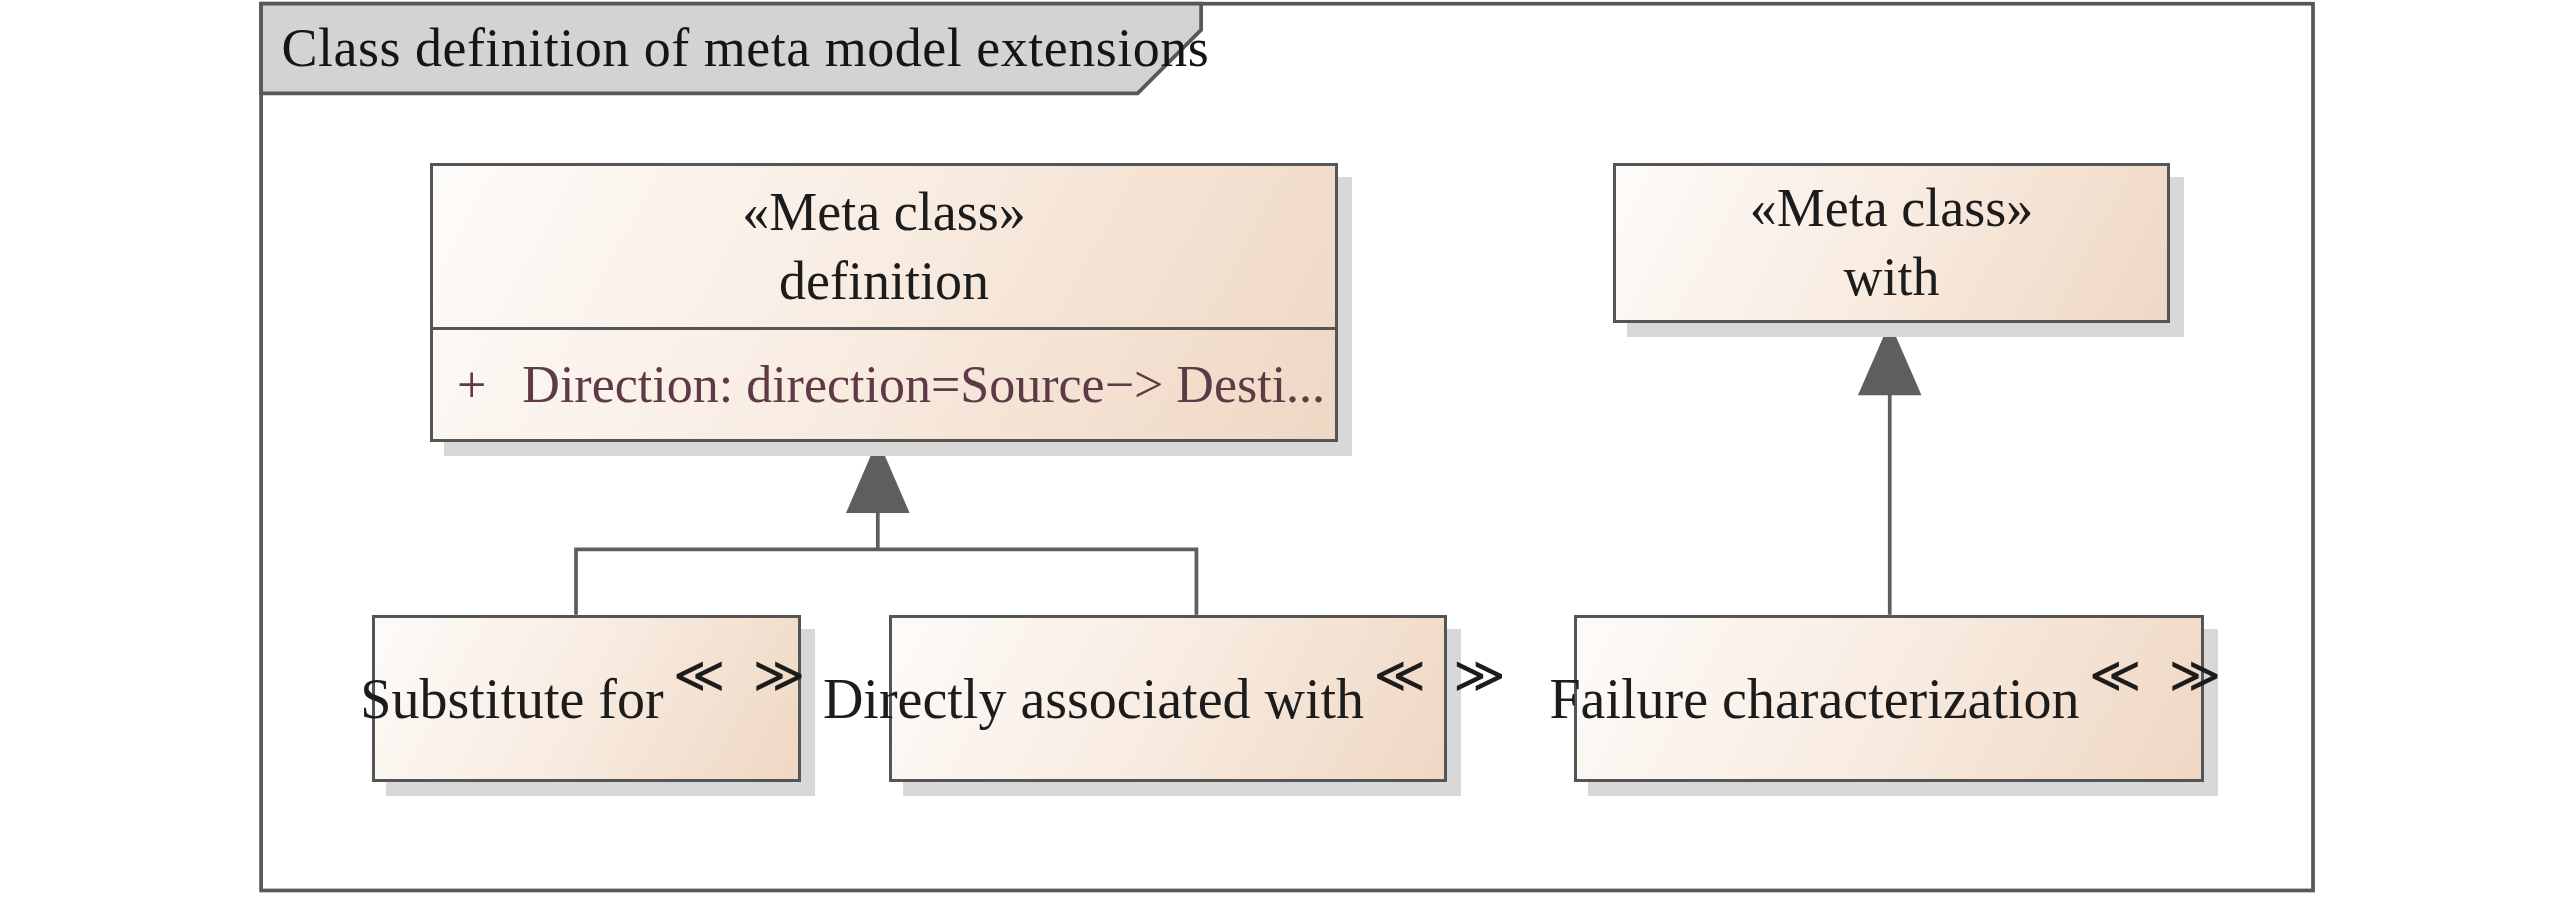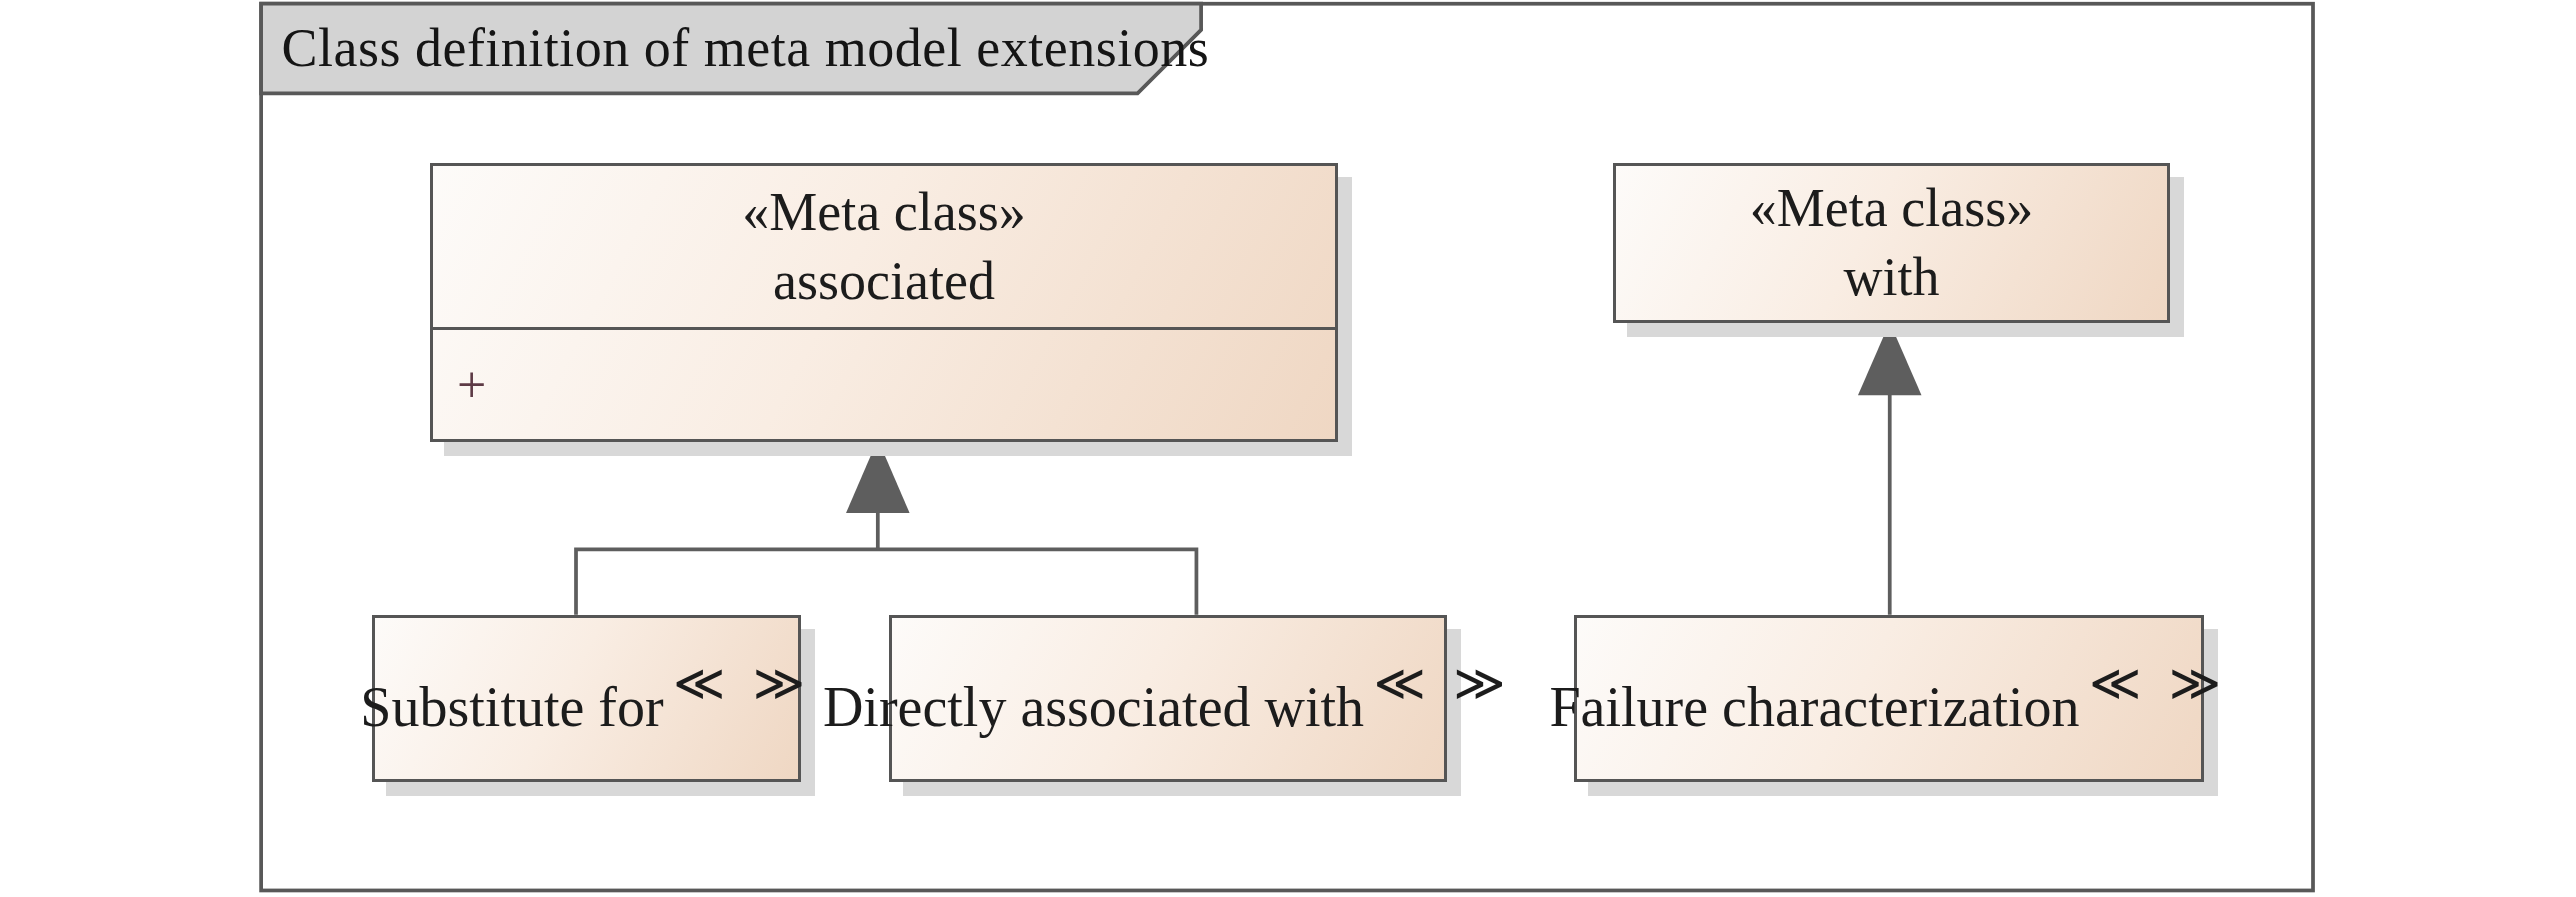--- a/index.html
+++ b/index.html
@@ -46,21 +46,21 @@
   .comp-attr .vis{margin-right:36px;}
 
   .name-compartment{
     width:100%;height:100%;box-sizing:border-box;
     display:flex;flex-direction:column;align-items:center;justify-content:center;
     font-size:54px;line-height:69px;
   }
   .label-line{
     width:100%;height:100%;
     display:flex;align-items:center;justify-content:center;
-    font-size:56px;white-space:nowrap;margin-top:8px;
+    font-size:56px;white-space:nowrap;
   }
   .stereo-mark{
     font-size:50px;
     vertical-align:super;
     position:relative;top:-24px;
     margin-left:9.3px;letter-spacing:7.5px;
   }
 </style>
 </head>
 <body>
@@ -79,24 +79,25 @@
 
     <path d="M2022,658 L2022,420" fill="none" stroke="#5e5e5e" stroke-width="4"></path>
     <path d="M2022,345 L2056,423 L1988,423 Z" fill="#5e5e5e" stroke="none"></path>
   </svg>
 
   <div class="tab-title">Class definition of meta model extensions</div>
 
   <div class="uml-box box-dependency">
     <div class="comp-top">
       <div>«Meta class»</div>
-      <div>associated</div>
+      <div>definition</div>
     </div>
     <div class="comp-attr">
       <span class="vis">+</span>
+      <span class="attr-text">Direction: direction=Source−&gt; Desti...</span>
     </div>
   </div>
 
   <div class="uml-box box-class">
     <div class="name-compartment">
       <div>«Meta class»</div>
       <div>with</div>
     </div>
   </div>
 

